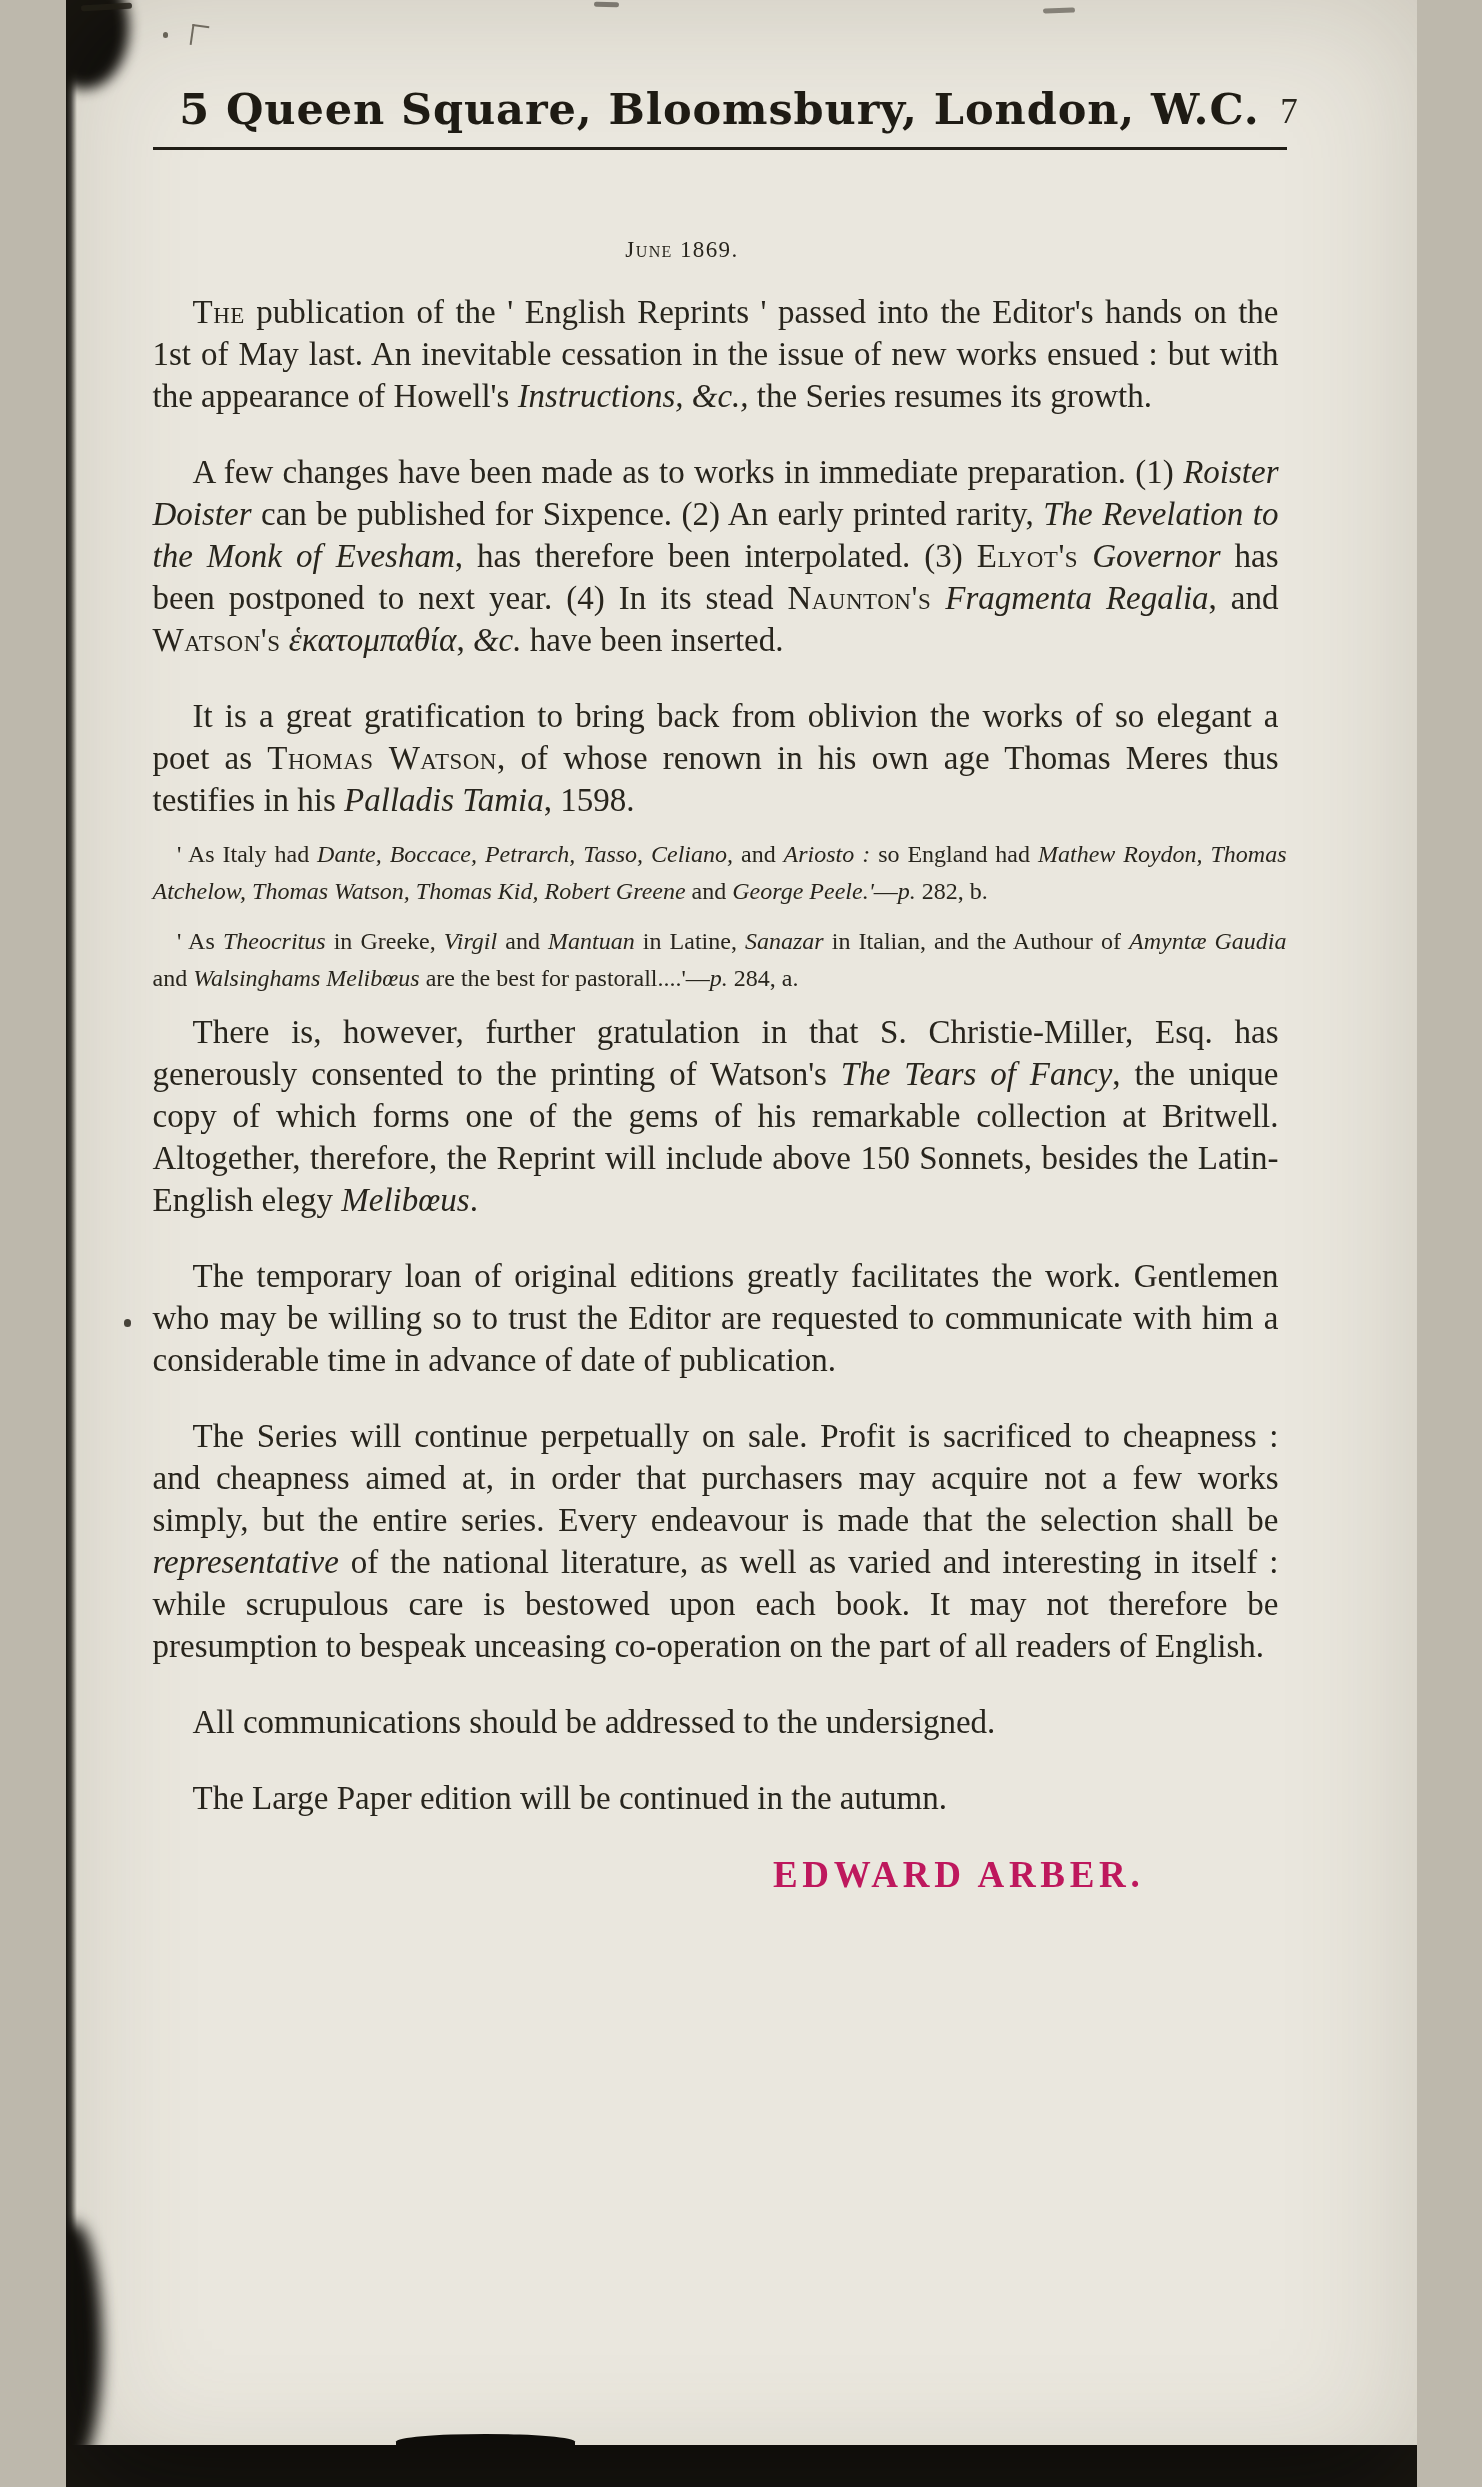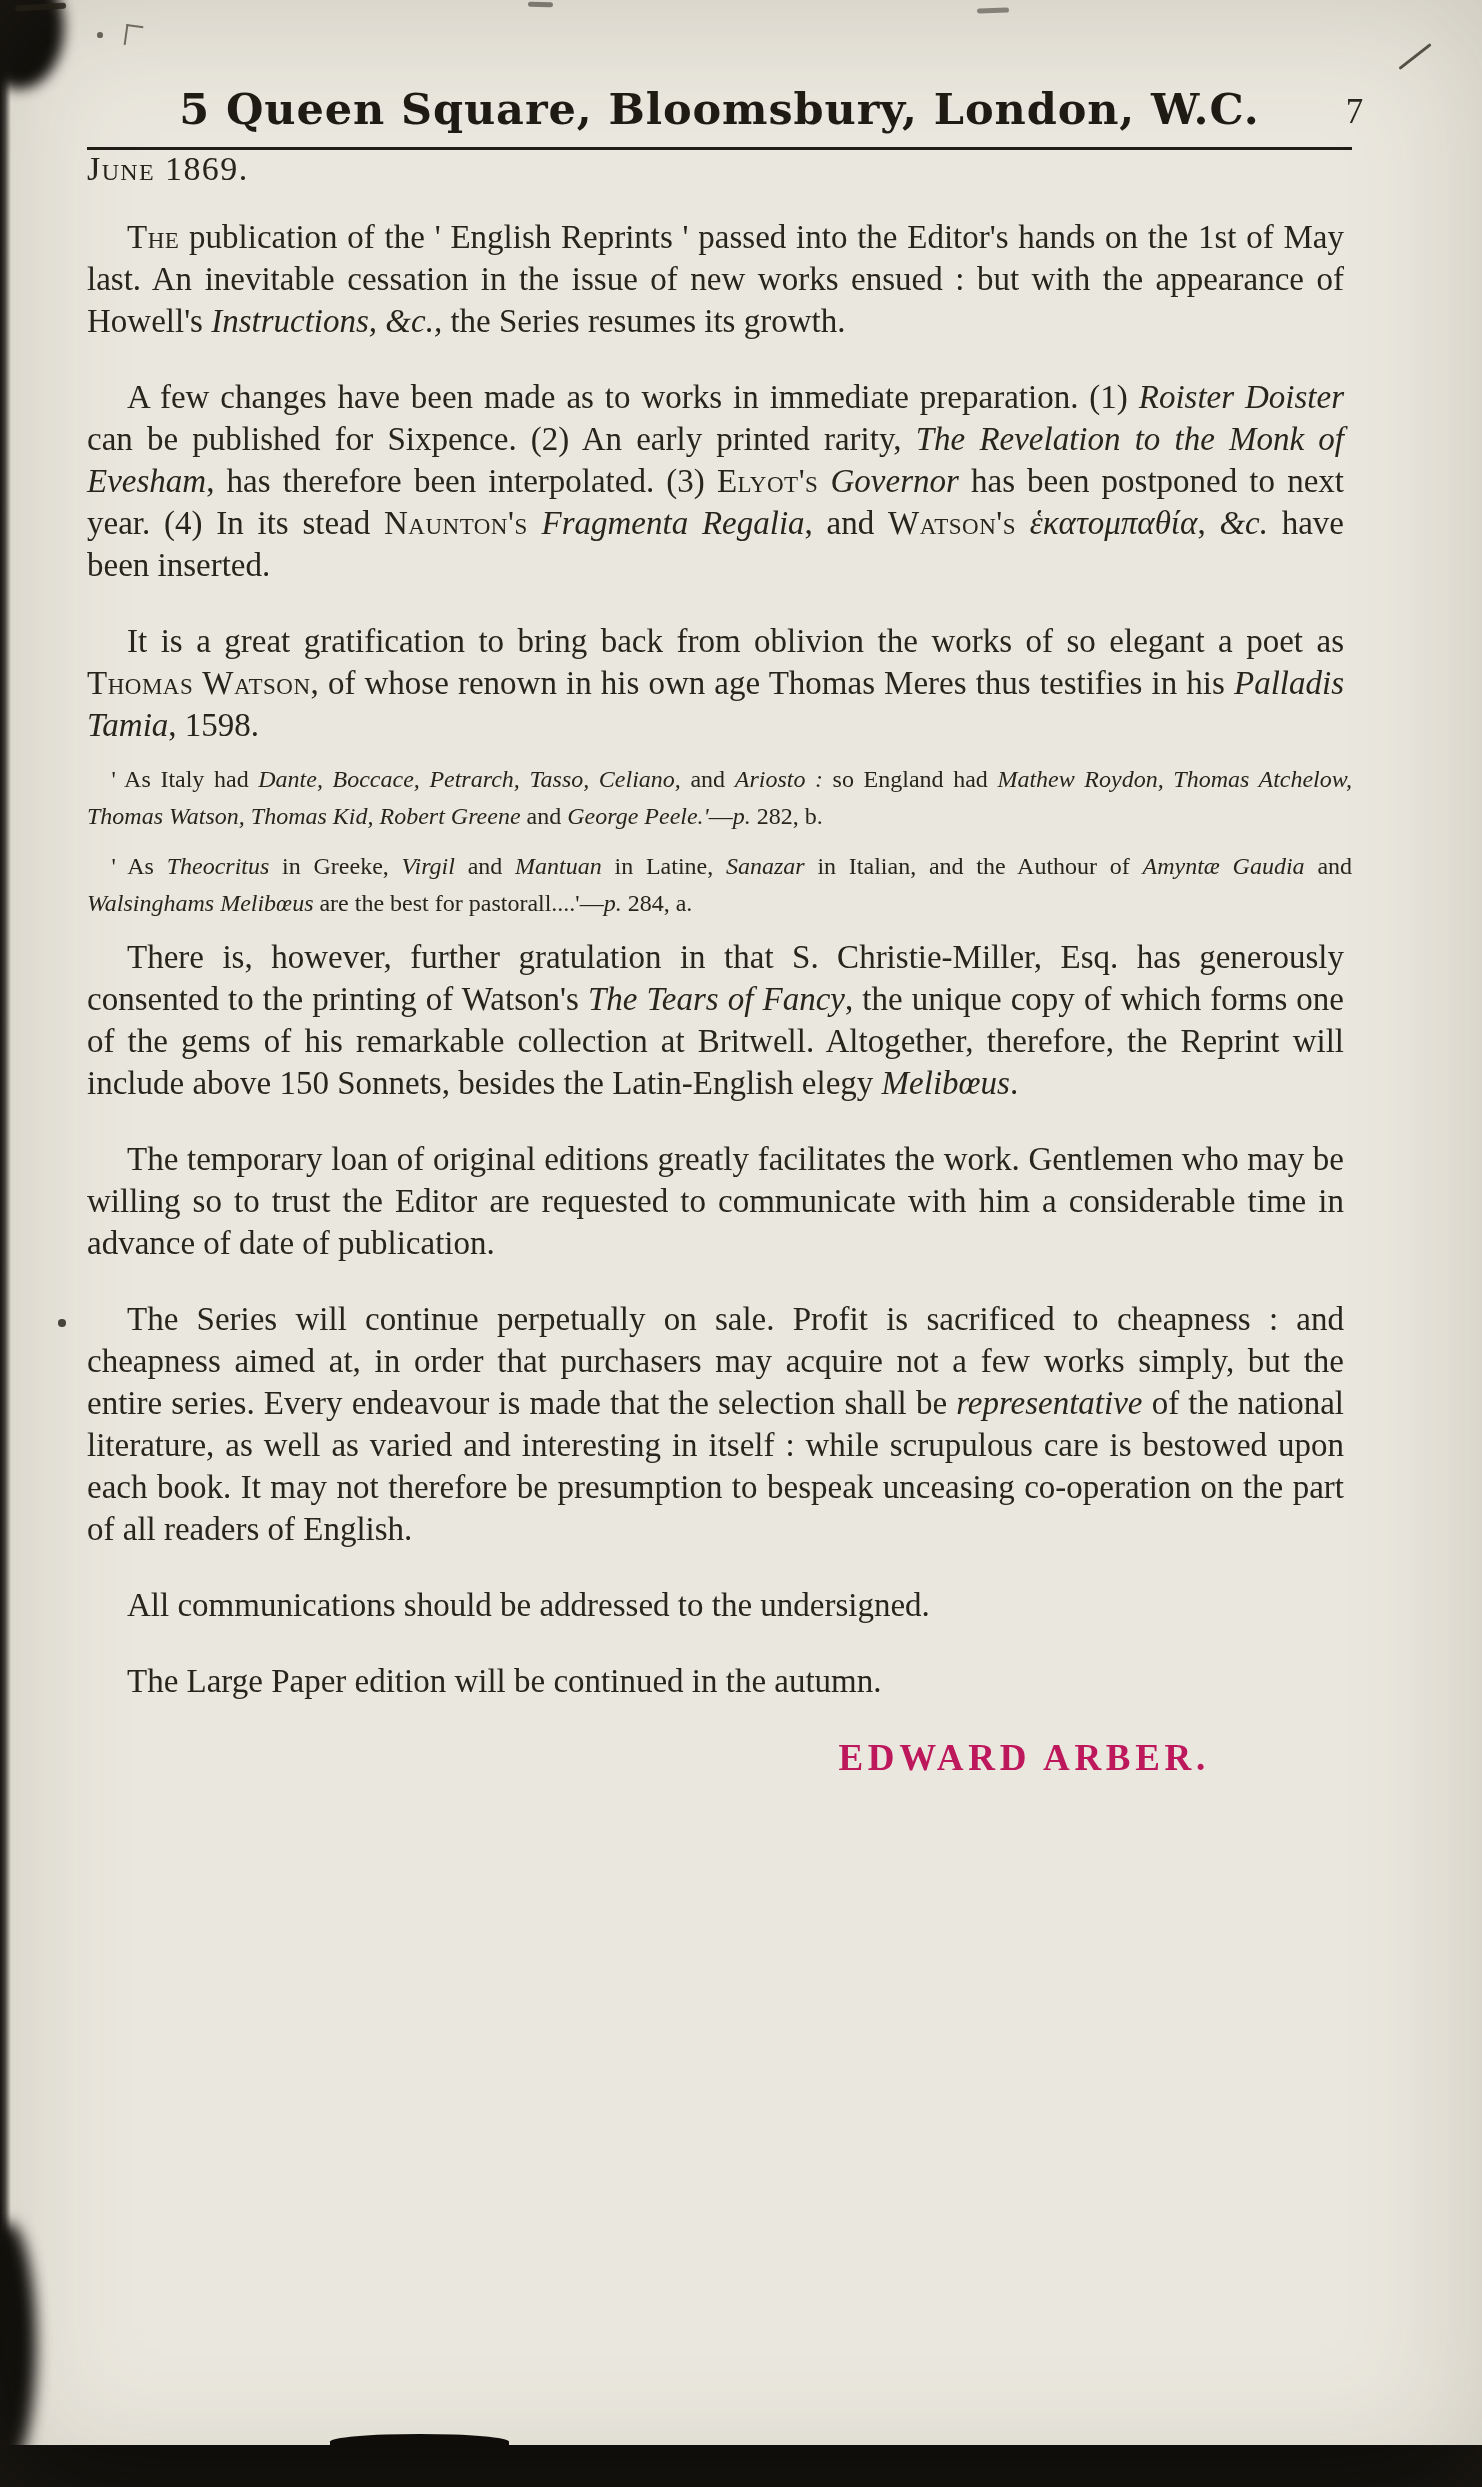--- a/index.html
+++ b/index.html
@@ -1,18 +1,18 @@
 <!DOCTYPE html>
 <html style="font-size:15px"><head>
 <meta charset="utf-8">
 <style>
   html, body { margin: 0; padding: 0; background: #bdb8ac; }
   .page {
     position: relative;
-    width: 1482px;
+    width: 1351px;
     height: 2487px;
     margin: 0 auto;
     background: #eae7de;
     color: #28251d;
     font-family: "Liberation Serif", "DejaVu Serif", serif;
     overflow: hidden;
   }
   .page::after {
     content: "";
     position: absolute; inset: 0;
@@ -43,24 +43,25 @@
     color: #2a271f;
   }
   .rule {
     margin-top: 7.5px;
     height: 3.8px;
     background: #211e17;
   }
 
   
   .date-line {
-    text-align: left;
+    margin-top: 87px;
+    text-align: center;
     padding-right: 75px;
     font-variant: small-caps;
-    font-size: 34px;
+    font-size: 23px;
     letter-spacing: 1.4px;
   }
 
   
   .document-body { margin-top: 28px; }
   p.body {
     font-size: 33px;
     line-height: 42px;
     text-align: justify;
     text-indent: 40px;

